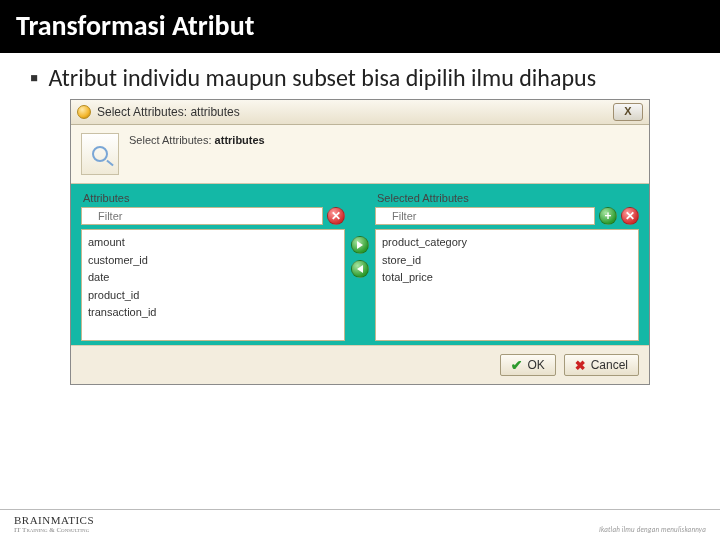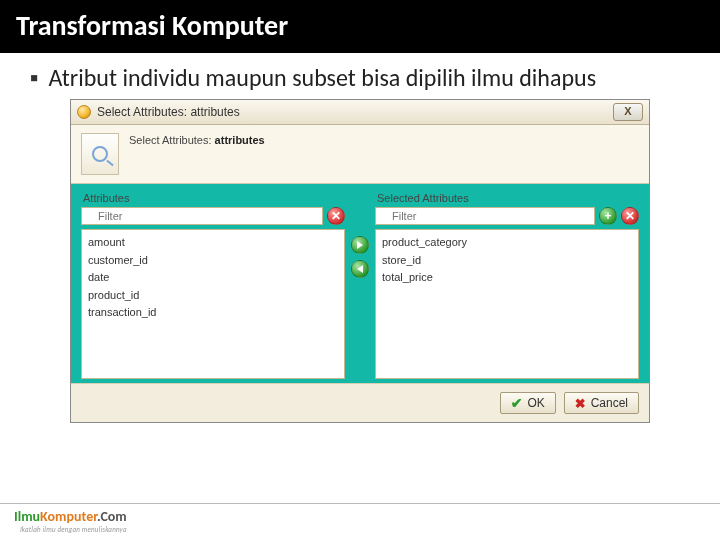--- a/index.html
+++ b/index.html
@@ -112,21 +112,21 @@
     width: 18px; height: 18px; border-radius: 50%;
     display: flex; align-items: center; justify-content: center;
     color: #fff; font-weight: bold; font-size: 12px; line-height: 1;
     border: 1px solid rgba(0,0,0,0.25);
   }
   .b-red   { background: radial-gradient(circle at 35% 30%, #ff9a9a, #d12d2d 70%); }
   .b-green { background: radial-gradient(circle at 35% 30%, #a8e6a3, #2c9a2c 70%); }
   .listbox {
     border: 1px solid #c4b88f;
     background: #fff;
-    height: 150px;
+    height: 112px;
     padding: 4px 6px;
     font-size: 11px;
     color: #333;
     line-height: 1.6;
     overflow: hidden;
   }
   .mid-col {
     display: flex; flex-direction: column; gap: 6px;
     align-items: center; justify-content: center;
     padding: 0 6px; margin-top: 46px;
@@ -170,21 +170,21 @@
   .brand-right { text-align: right; }
   .brand-right .main { font-weight: bold; font-size: 14px; }
   .brand-right .main .g { color: #2c9a2c; }
   .brand-right .main .o { color: #e07c1f; }
   .brand-right .sub { font-size: 7px; color: #999; font-style: italic; letter-spacing: 0.2px; }
 </style>
 </head>
 <body>
 
 <div class="black-bar">
-  <span>Transformasi Komputer</span>
+  <span>Transformasi Atribut</span>
 </div>
 
 <div class="bullet-area">
   <div class="bullet-row">
     <span class="bullet-sym">▪</span>
     <span>Atribut individu maupun subset bisa dipilih ilmu dihapus</span>
   </div>
 </div>
 
 <div class="dialog-wrap">
@@ -265,19 +265,20 @@
       <div class="btn">
         <span class="ico-x">✖</span>
         <span>Cancel</span>
       </div>
     </div>
 
   </div>
 </div>
 
 <div class="footer">
+  <div class="brand-left">
+    <span>BRAINMATICS</span>
+    <small>IT Training &amp; Consulting</small>
+  </div>
   <div class="brand-right">
-    <div class="main">
-      <span class="g">Ilmu</span><span class="o">Komputer</span><span>.Com</span>
-    </div>
     <div class="sub">Ikatlah ilmu dengan menuliskannya</div>
   </div>
 </div>
 
 </body></html>

